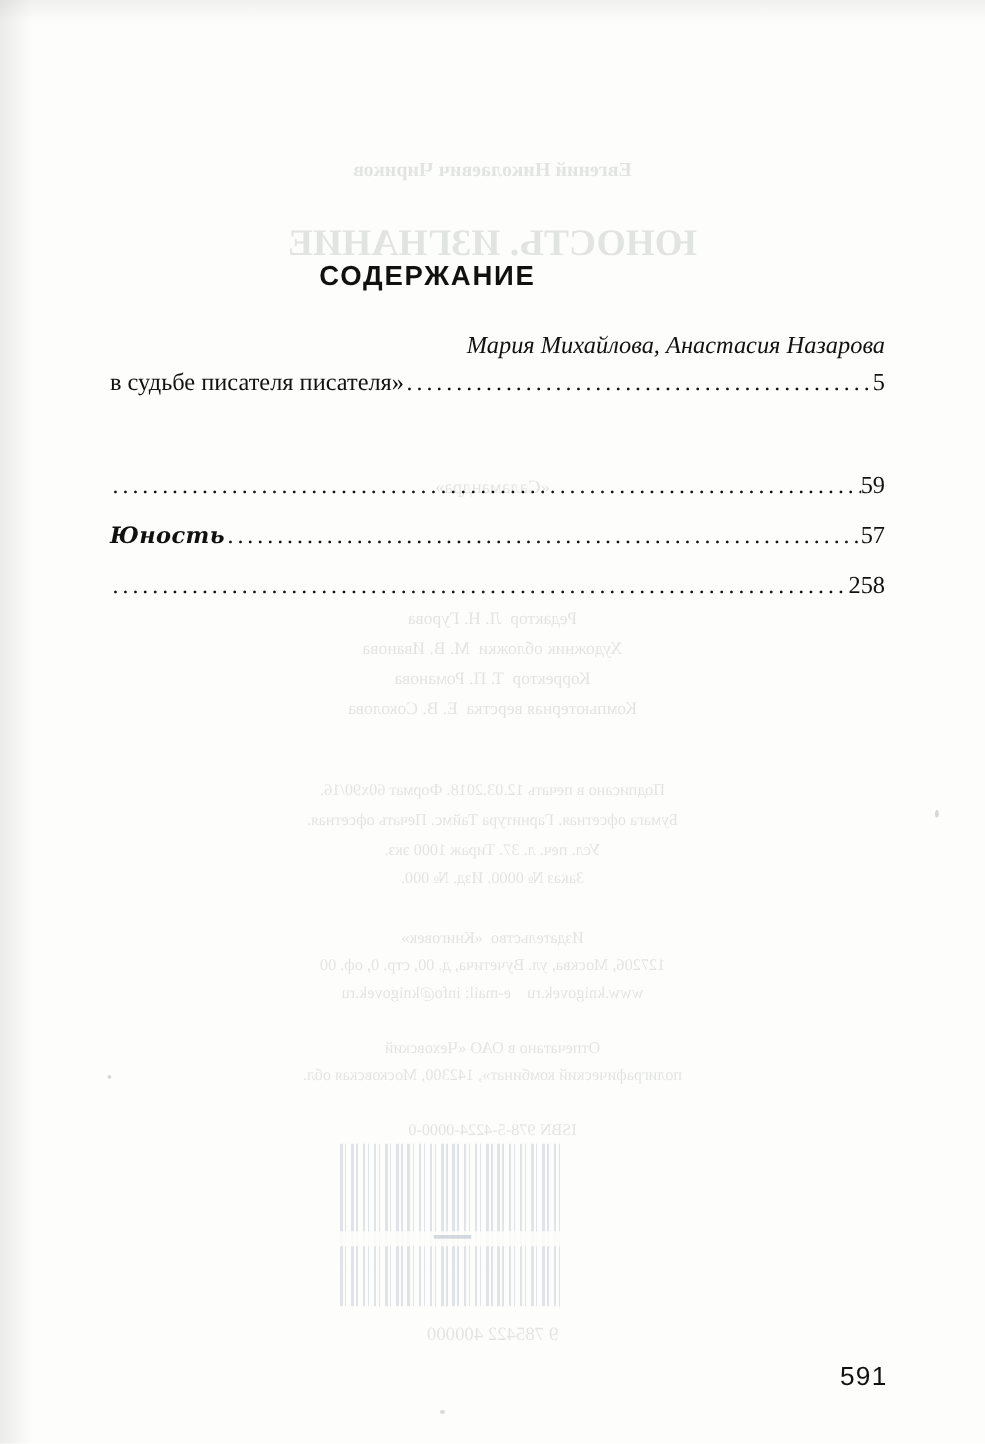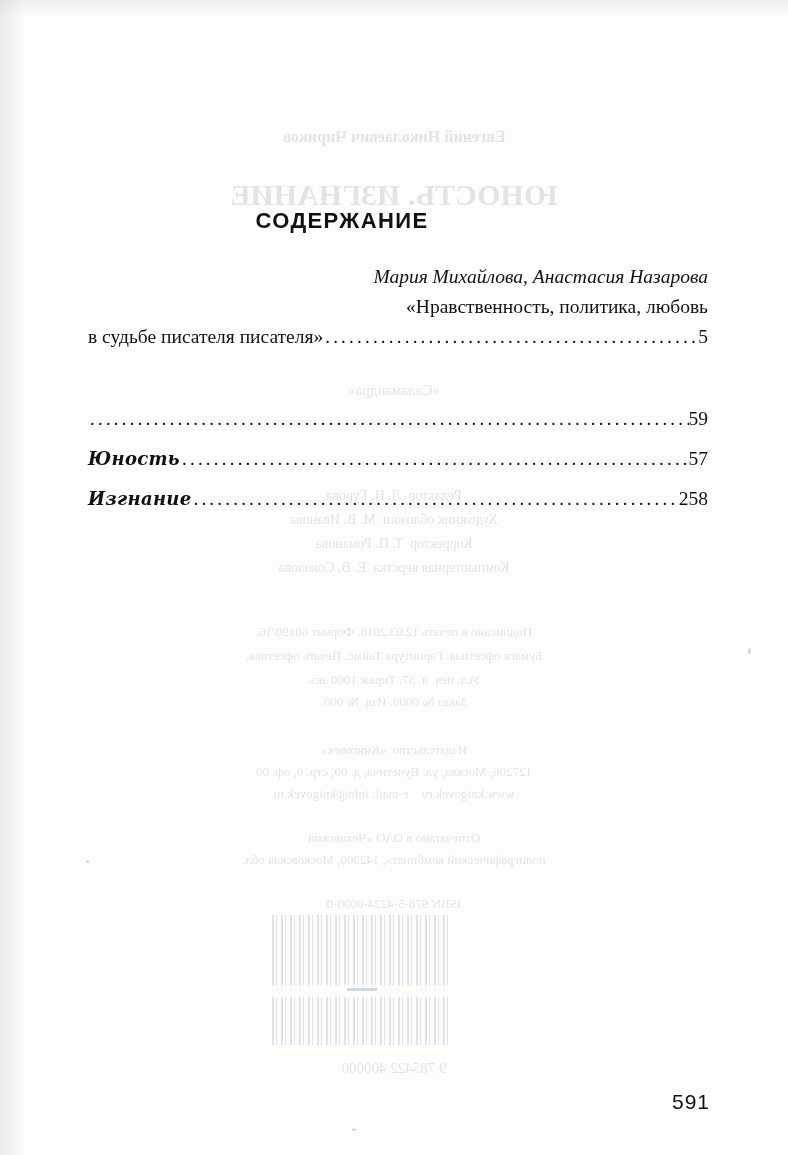--- a/index.html
+++ b/index.html
@@ -208,23 +208,20 @@
   <div class="content">
 
     <div class="toc-title">СОДЕРЖАНИЕ</div>
 
     <div class="entries" id="entries-host">
         <div class="entry">
           <div class="line">
             <span class="txt ital">Мария Михайлова, Анастасия Назарова</span>
           </div>
           <div class="line">
-            <span class="txt">«Нравственность, политика, любовь</span>
-          </div>
-          <div class="line">
             <span class="txt">в судьбе писателя писателя»</span>
             <span class="dots">............................................................................................................................................</span>
             <span class="pg">5</span>
           </div>
         </div>
         <div class="block-gap"></div>
         <div class="entry">
           <div class="line">
             <span class="dots">............................................................................................................................................</span>
             <span class="pg">59</span>
@@ -232,21 +229,20 @@
         </div>
         <div class="entry">
           <div class="line">
             <span class="txt script">Юность</span>
             <span class="dots">............................................................................................................................................</span>
             <span class="pg">57</span>
           </div>
         </div>
         <div class="entry">
           <div class="line">
-            <span class="txt script">Изгнание</span>
             <span class="dots">............................................................................................................................................</span>
             <span class="pg">258</span>
           </div>
         </div>
       </div>
 
     <div class="folio">591</div>
   </div>
 
   <div class="edge-left"></div>

